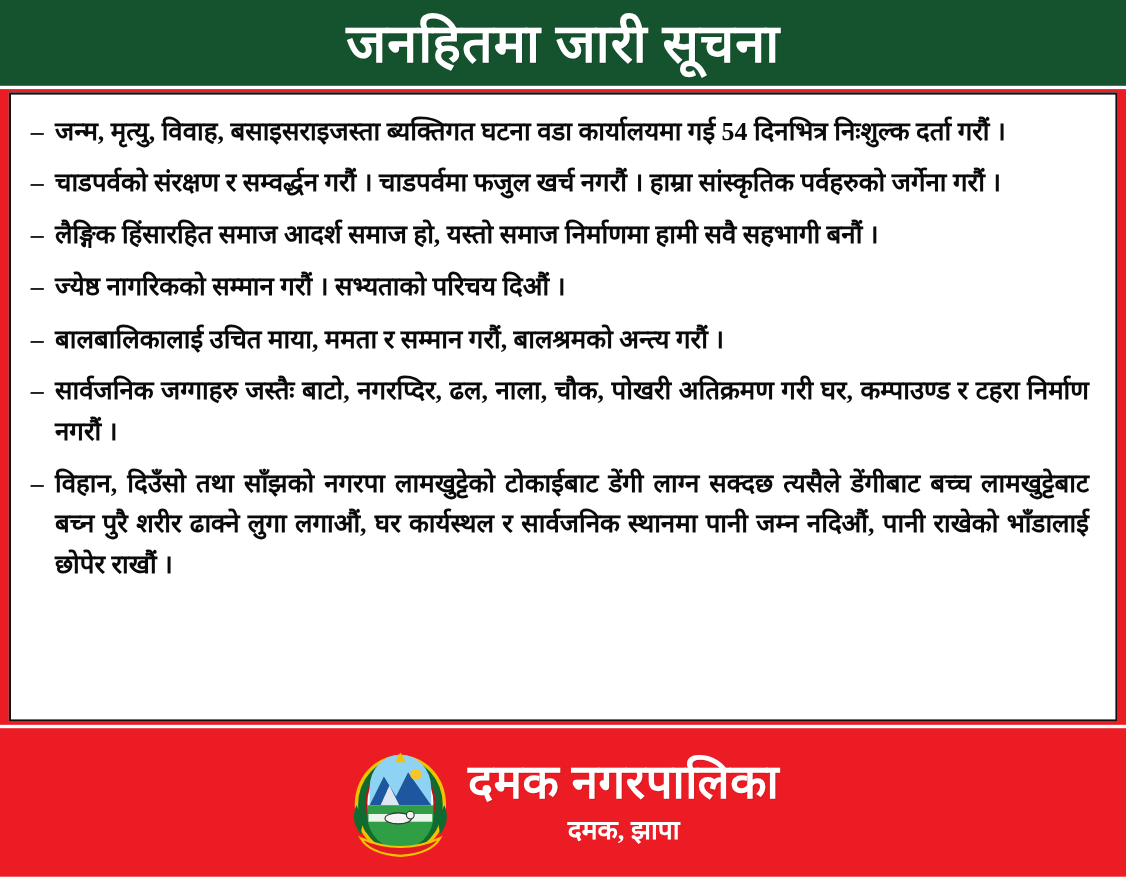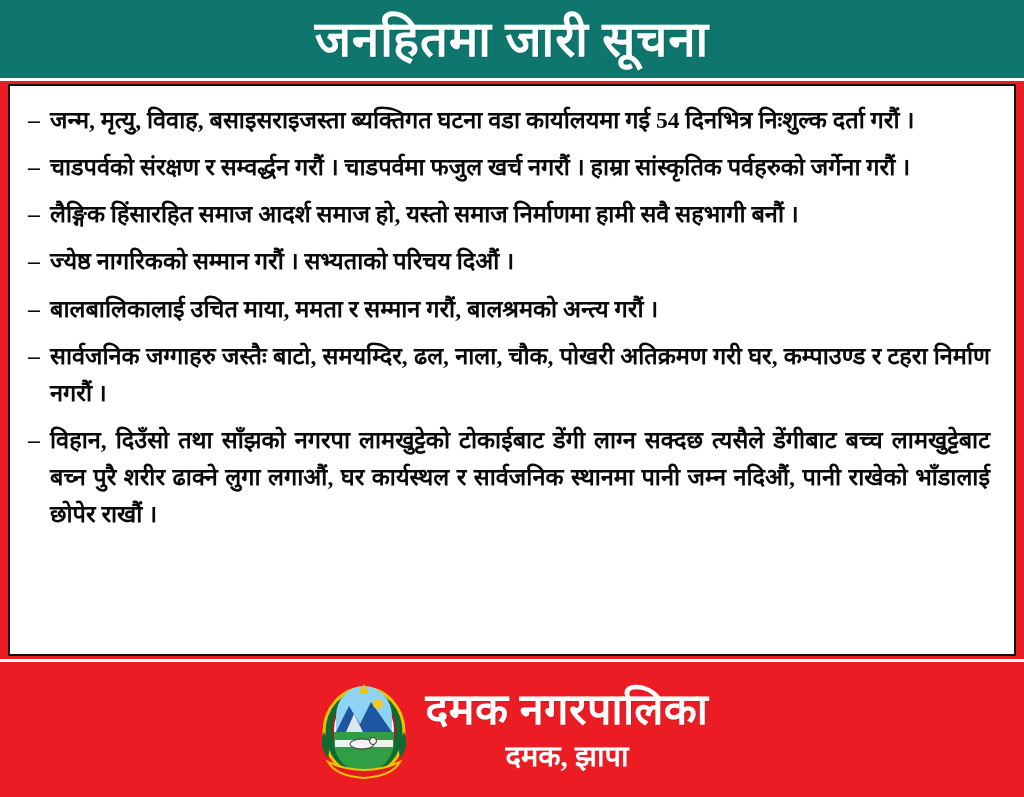--- a/index.html
+++ b/index.html
@@ -17,21 +17,21 @@
     position: relative;
     width: 1024px;
     height: 797px;
     background: #ffffff;
     box-sizing: border-box;
     display: flex;
     flex-direction: column;
   }
   
   .header-band {
-    background: #0f766e;
+    background: #14532d;
     height: 78px;
     display: flex;
     align-items: center;
     justify-content: center;
     border-bottom: 3px solid #ffffff;
   }
   .header-title {
     color: #ffffff;
     font-family: "Liberation Serif", serif;
     font-weight: bold;
@@ -117,21 +117,21 @@
   .muni-name {
     font-family: "Liberation Serif", serif;
     font-weight: bold;
     font-size: 43px;
     letter-spacing: 0.5px;
     text-shadow: 1px 1px 0 rgba(0,0,0,0.1);
   }
   .muni-sub {
     font-family: "Liberation Serif", serif;
     font-weight: bold;
-    font-size: 29px;
+    font-size: 24px;
     margin-top: 8px;
   }
 </style>
 </head>
 <body>
 
 <div class="poster">
 
   <div class="header-band">
     <div class="header-title">जनहितमा जारी सूचना</div>
@@ -161,21 +161,21 @@
           <span class="notice-text">ज्येष्ठ नागरिकको सम्मान गरौं । सभ्यताको परिचय दिऔं ।</span>
         </li>
 
         <li class="notice-item">
           <span class="notice-dash">–</span>
           <span class="notice-text">बालबालिकालाई उचित माया, ममता र सम्मान गरौं, बालश्रमको अन्त्य गरौं ।</span>
         </li>
 
         <li class="notice-item">
           <span class="notice-dash">–</span>
-          <span class="notice-text">सार्वजनिक जग्गाहरु जस्तैः बाटो, समयम्दिर, ढल, नाला, चौक, पोखरी अतिक्रमण गरी घर, कम्पाउण्ड र टहरा निर्माण नगरौं ।</span>
+          <span class="notice-text">सार्वजनिक जग्गाहरु जस्तैः बाटो, नगरप्दिर, ढल, नाला, चौक, पोखरी अतिक्रमण गरी घर, कम्पाउण्ड र टहरा निर्माण नगरौं ।</span>
         </li>
 
         <li class="notice-item">
           <span class="notice-dash">–</span>
           <span class="notice-text">विहान, दिउँसो   तथा साँझको नगरपा लामखुट्टेको टोकाईबाट डेंगी लाग्न सक्दछ त्यसैले डेंगीबाट बच्च लामखुट्टेबाट बच्न पुरै शरीर ढाक्ने लुगा लगाऔं, घर कार्यस्थल र सार्वजनिक स्थानमा पानी जम्न नदिऔं, पानी राखेको भाँडालाई छोपेर राखौं ।</span>
         </li>
 
       </ul>
     </div>
   </div>

